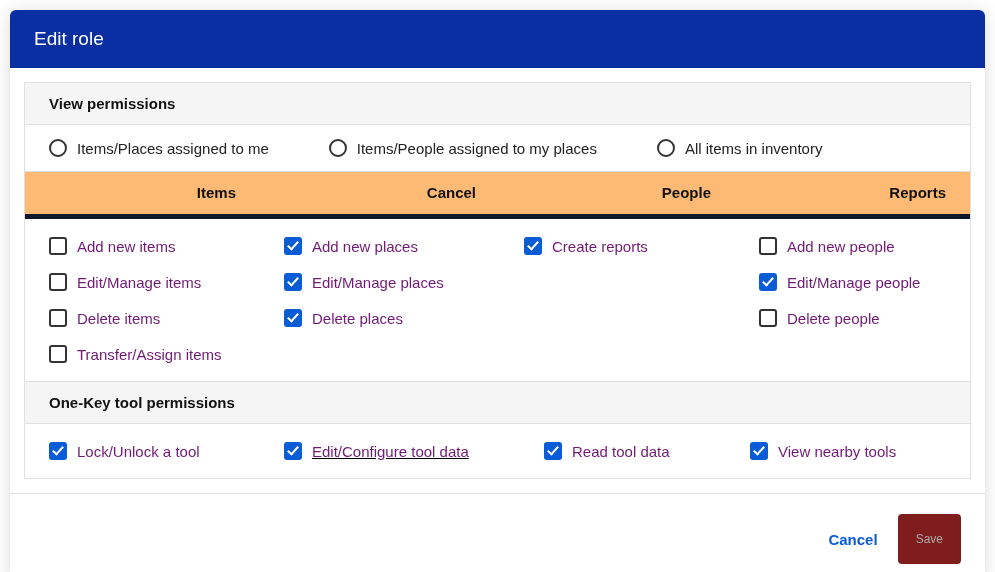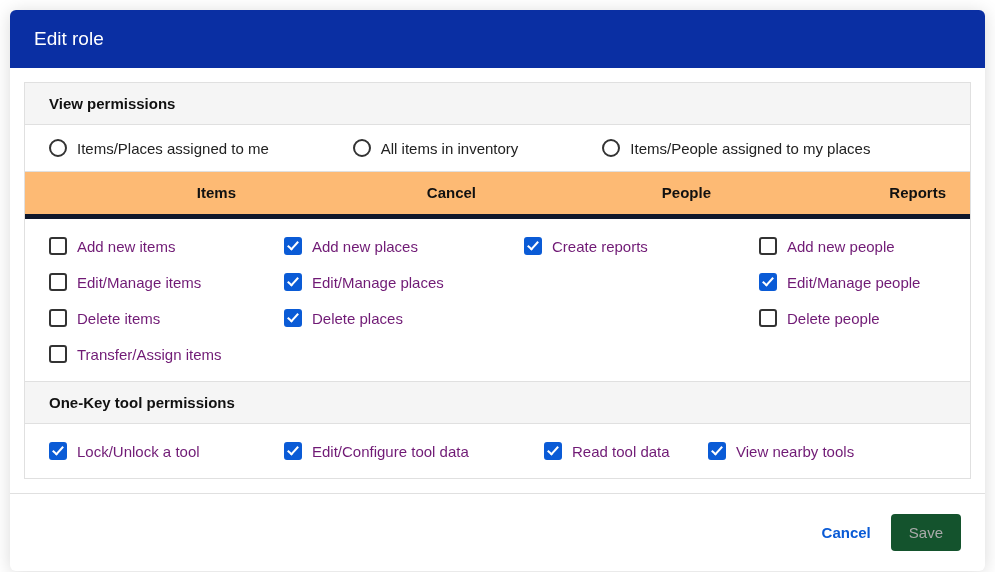--- a/index.html
+++ b/index.html
@@ -33,21 +33,21 @@
       background: #f5f5f5;
       border-bottom: 1px solid #e0e0e0;
       padding: 12px 24px;
       font-weight: 700;
       font-size: 15px;
       color: #111;
     }
     .radio-row {
       display: flex;
       padding: 14px 24px;
-      gap: 84px;
+      gap: 60px;
       border-bottom: 1px solid #e0e0e0;
     }
     .radio-item {
       display: flex;
       align-items: center;
       gap: 10px;
       font-size: 15px;
       color: #222;
       cursor: pointer;
     }
@@ -124,47 +124,47 @@
       border-width: 0 2.5px 2.5px 0;
       transform: rotate(42deg);
     }
 
     .tool-row {
       display: flex;
       padding: 18px 24px;
       gap: 0;
     }
     .tool-col-1 { width: 235px; }
-    .tool-col-2 { width: 260px; }
-    .tool-col-3 { width: 164px; }
+    .tool-col-2 { width: 260px; text-decoration: underline; }
+    .tool-col-3 { width: 206px; }
     .tool-col-4 { flex: 1; }
 
     .modal-footer {
       border-top: 1px solid #e0e0e0;
       padding: 20px 24px;
       display: flex;
       justify-content: flex-end;
       gap: 20px;
       align-items: center;
     }
     .btn-cancel {
       color: #0a5bd6;
       font-weight: 600;
       font-size: 15px;
       cursor: pointer;
       background: none;
       border: none;
     }
     .btn-save {
-      background: #14532d;
+      background: #7f1d1d;
       color: #aaa;
       border: none;
       border-radius: 4px;
-      padding: 10px 18px;
-      font-size: 15px;
+      padding: 18px 18px;
+      font-size: 12px;
       font-weight: 500;
       cursor: default;
     }
   </style>
 </head>
 <body>
 
 <div class="modal">
   <div class="modal-header">Edit role</div>
 
@@ -173,25 +173,25 @@
 
       <div class="section-header">View permissions</div>
 
       <div class="radio-row">
         <label class="radio-item">
           <span class="radio-circle"></span>
           <span>Items/Places assigned to me</span>
         </label>
         <label class="radio-item">
           <span class="radio-circle"></span>
-          <span>All items in inventory</span>
+          <span>Items/People assigned to my places</span>
         </label>
         <label class="radio-item">
           <span class="radio-circle"></span>
-          <span>Items/People assigned to my places</span>
+          <span>All items in inventory</span>
         </label>
       </div>
 
       <div class="columns-header">
         <div class="col items"><span class="col-title">Items</span></div>
         <div class="col places"><span class="col-title">Cancel</span></div>
         <div class="col people"><span class="col-title">People</span></div>
         <div class="col reports"><span class="col-title">Reports</span></div>
       </div>
 

